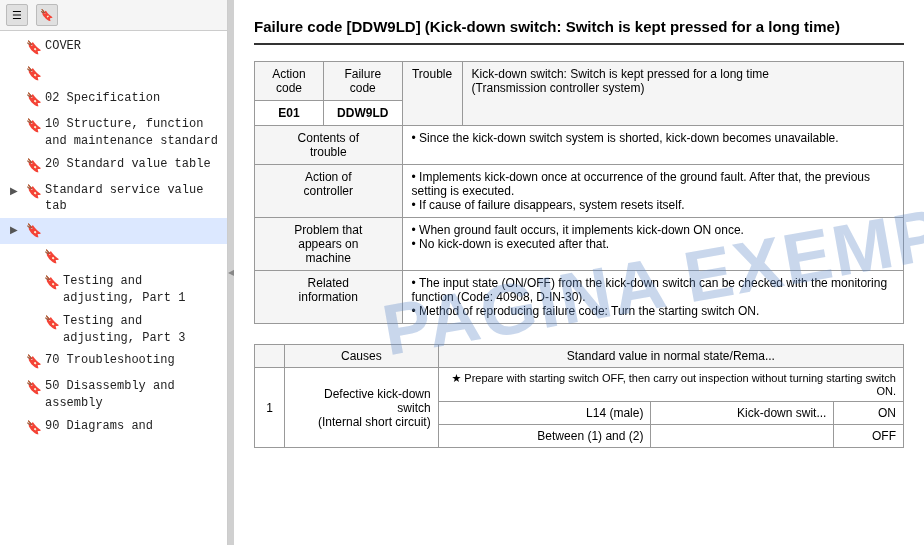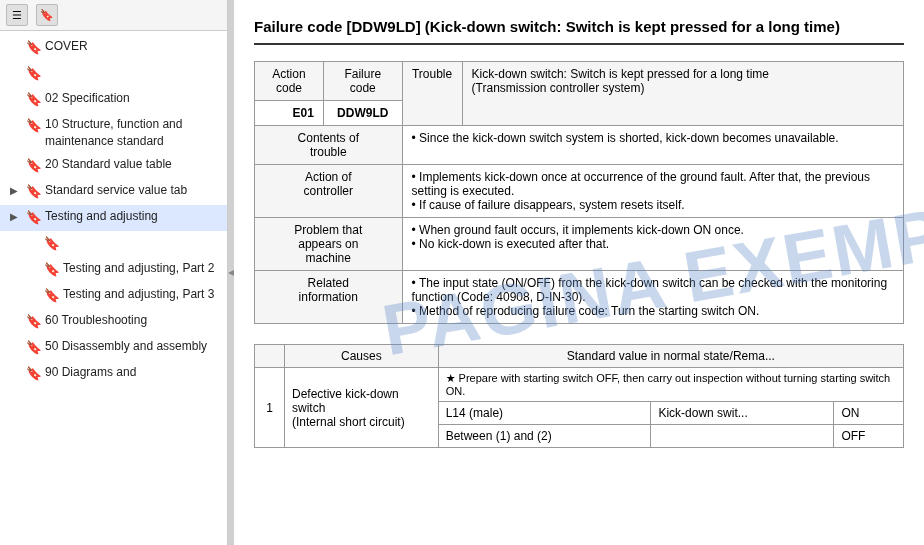--- a/index.html
+++ b/index.html
@@ -58,20 +58,21 @@
     }
     .nav-item .bookmark-icon {
       width: 14px; min-width: 14px;
       font-size: 13px;
       color: #555;
       margin-right: 5px;
       margin-top: 1px;
     }
     .nav-item .nav-label {
       flex: 1;
+      font-family: Liberation Mono, monospace;
     }
 
     
     #resize-handle {
       width: 6px;
       background: #d0d0d0;
       cursor: col-resize;
       display: flex;
       align-items: center;
       justify-content: center;
@@ -132,20 +133,21 @@
 
     .causes-table {
       width: 100%;
       border-collapse: collapse;
       font-size: 12px;
     }
     .causes-table td, .causes-table th {
       border: 1px solid #999;
       padding: 4px 7px;
       vertical-align: middle;
+      text-align: right;
     }
     .causes-table th {
       background: #f5f5f5;
       text-align: center;
       font-weight: normal;
     }
     .causes-table .num-cell {
       text-align: center;
       width: 30px;
     }
@@ -206,44 +208,43 @@
 
     <div class="nav-item">
       <span class="expand-arrow">▶</span>
       <span class="bookmark-icon">🔖</span>
       <span class="nav-label">Standard service value tab</span>
     </div>
 
     <div class="nav-item active">
       <span class="expand-arrow">▶</span>
       <span class="bookmark-icon">🔖</span>
-      <span class="nav-label">Testing and adjusting</span>
     </div>
 
     <div class="nav-item" style="padding-left: 28px;">
       <span class="expand-arrow"> </span>
       <span class="bookmark-icon">🔖</span>
     </div>
 
     <div class="nav-item" style="padding-left: 28px;">
       <span class="expand-arrow"> </span>
       <span class="bookmark-icon">🔖</span>
-      <span class="nav-label">Testing and adjusting, Part 2</span>
+      <span class="nav-label">Testing and adjusting, Part 1</span>
     </div>
 
     <div class="nav-item" style="padding-left: 28px;">
       <span class="expand-arrow"> </span>
       <span class="bookmark-icon">🔖</span>
       <span class="nav-label">Testing and adjusting, Part 3</span>
     </div>
 
     <div class="nav-item">
       <span class="expand-arrow"> </span>
       <span class="bookmark-icon">🔖</span>
-      <span class="nav-label">60 Troubleshooting</span>
+      <span class="nav-label">70 Troubleshooting</span>
     </div>
 
     <div class="nav-item">
       <span class="expand-arrow"> </span>
       <span class="bookmark-icon">🔖</span>
       <span class="nav-label">50 Disassembly and assembly</span>
     </div>
 
     <div class="nav-item">
       <span class="expand-arrow"> </span>
@@ -264,21 +265,21 @@
 
   <table class="info-table">
     <thead>
       <tr>
         <th>Action code</th>
         <th>Failure code</th>
         <th rowspan="2" style="vertical-align: top; text-align: center; width: 60px;">Trouble</th>
         <th rowspan="2" style="vertical-align: top; text-align: left; font-weight: normal; min-width: 220px;">Kick-down switch: Switch is kept pressed for a long time<br>(Transmission controller system)</th>
       </tr>
       <tr>
-        <td class="code-cell" style="text-align:right;">E01</td>
+        <td class="code-cell" style="text-align:center;">E01</td>
         <td class="code-cell" style="text-align:center;">DDW9LD</td>
       </tr>
     </thead>
     <tbody>
       <tr>
         <td colspan="2" class="label-cell">Contents of<br>trouble</td>
         <td colspan="2">
           • Since the kick-down switch system is shorted, kick-down becomes unavailable.
         </td>
       </tr>

